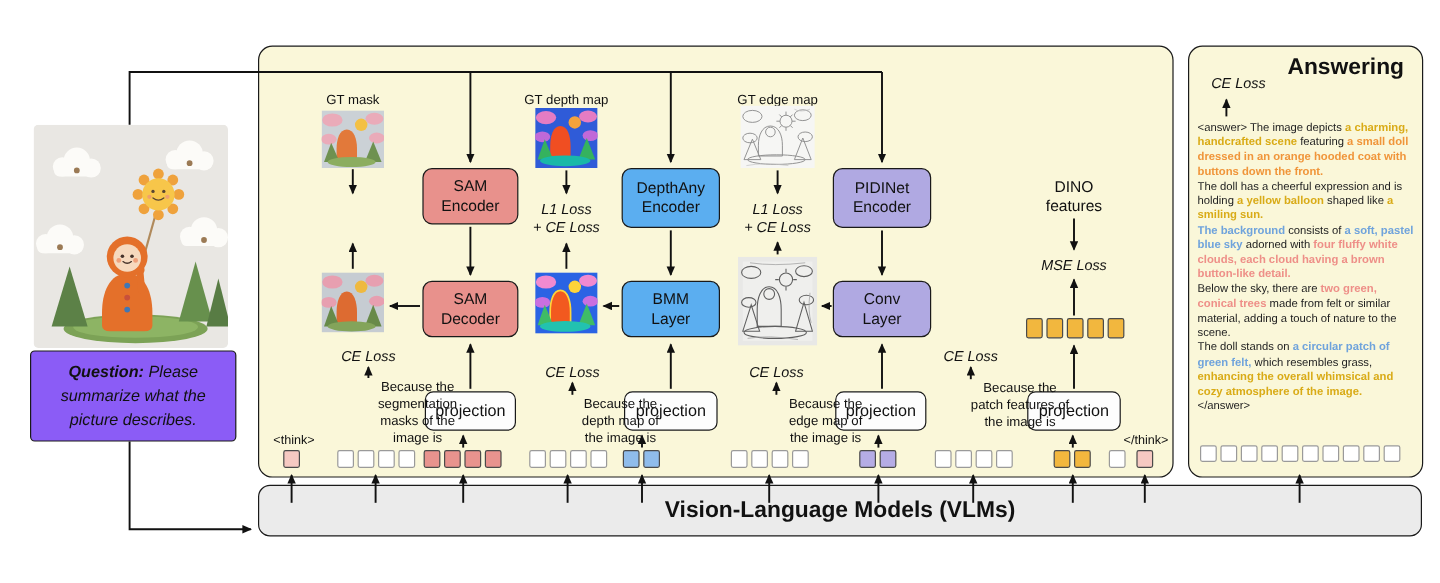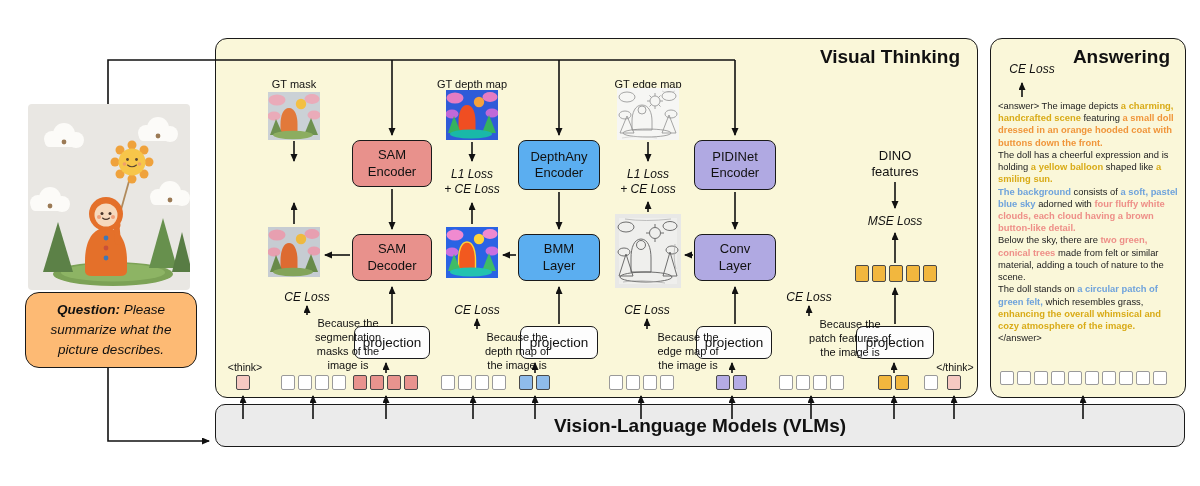--- a/index.html
+++ b/index.html
@@ -27,38 +27,37 @@
 
   .thumb { position:absolute; }
   .thumb svg { display:block; }
 
   .tokrow { position:absolute; display:flex; gap:3px; }
   .tok { width:14px; height:15px; background:#fff; border:1px solid #9a9a9a; border-radius:2px; flex:0 0 auto; }
 
   .vlm { position:absolute; display:flex; align-items:center; justify-content:center; background:#ebebeb;
          border:1.6px solid #1a1a1a; border-radius:10px; font-size:19px; font-weight:700; }
 
-  .qbox { position:absolute; background:#fdba74; border:1.6px solid #1a1a1a; border-radius:14px;
+  .qbox { position:absolute; background:#8b5cf6; border:1.6px solid #1a1a1a; border-radius:4px;
           display:flex; align-items:center; justify-content:center; text-align:center;
           font-style:italic; font-size:13.5px; line-height:1.5; padding:8px 12px; }
 
   #answer-text { position:absolute; font-size:9.4px; line-height:1.3; color:#222; overflow:hidden; }
   #answer-text .hl { font-weight:700; }
 
   #arrows { position:absolute; left:0; top:0; pointer-events:none; }
 </style>
 </head>
 <body>
 
 <div id="canvas">
 
   <div class="panel" style="left:215px; top:38px; width:763px; height:360px;"></div>
   <div class="panel" style="left:990px; top:38px; width:196px; height:360px;"></div>
 
-  <div class="title" style="left:756px; top:46px; width:212px; padding-right:8px;">Visual Thinking</div>
   <div class="title" style="left:1040px; top:46px; width:136px; padding-right:6px;">Answering</div>
 
   <div class="thumb" style="left:28px; top:104px;">
     <svg width="162" height="186" viewBox="0 0 162 186">
       <rect width="162" height="186" rx="4" fill="#e9e7e3"></rect>
       <defs>
           <g id="cl">
             <circle cx="-12" cy="1" r="8"></circle>
             <circle cx="0" cy="-4" r="11"></circle>
             <circle cx="12" cy="2" r="8"></circle>

